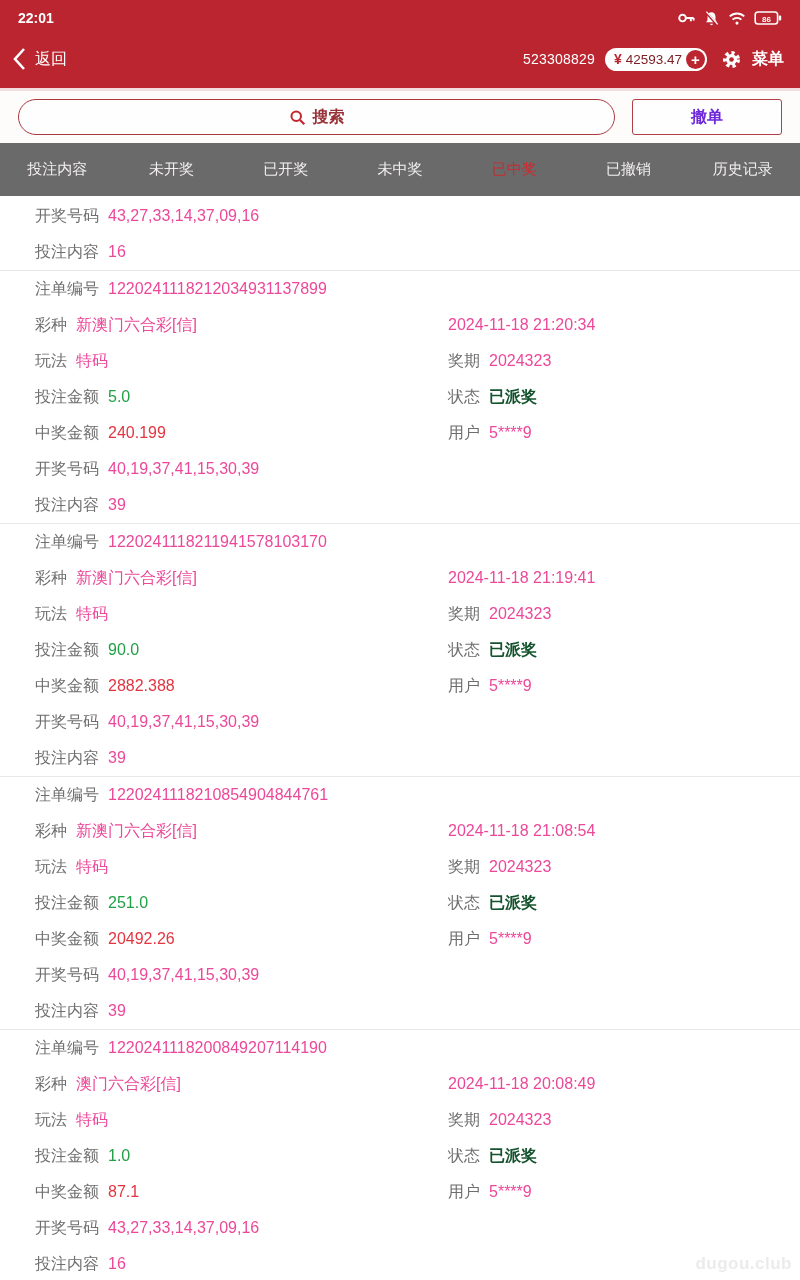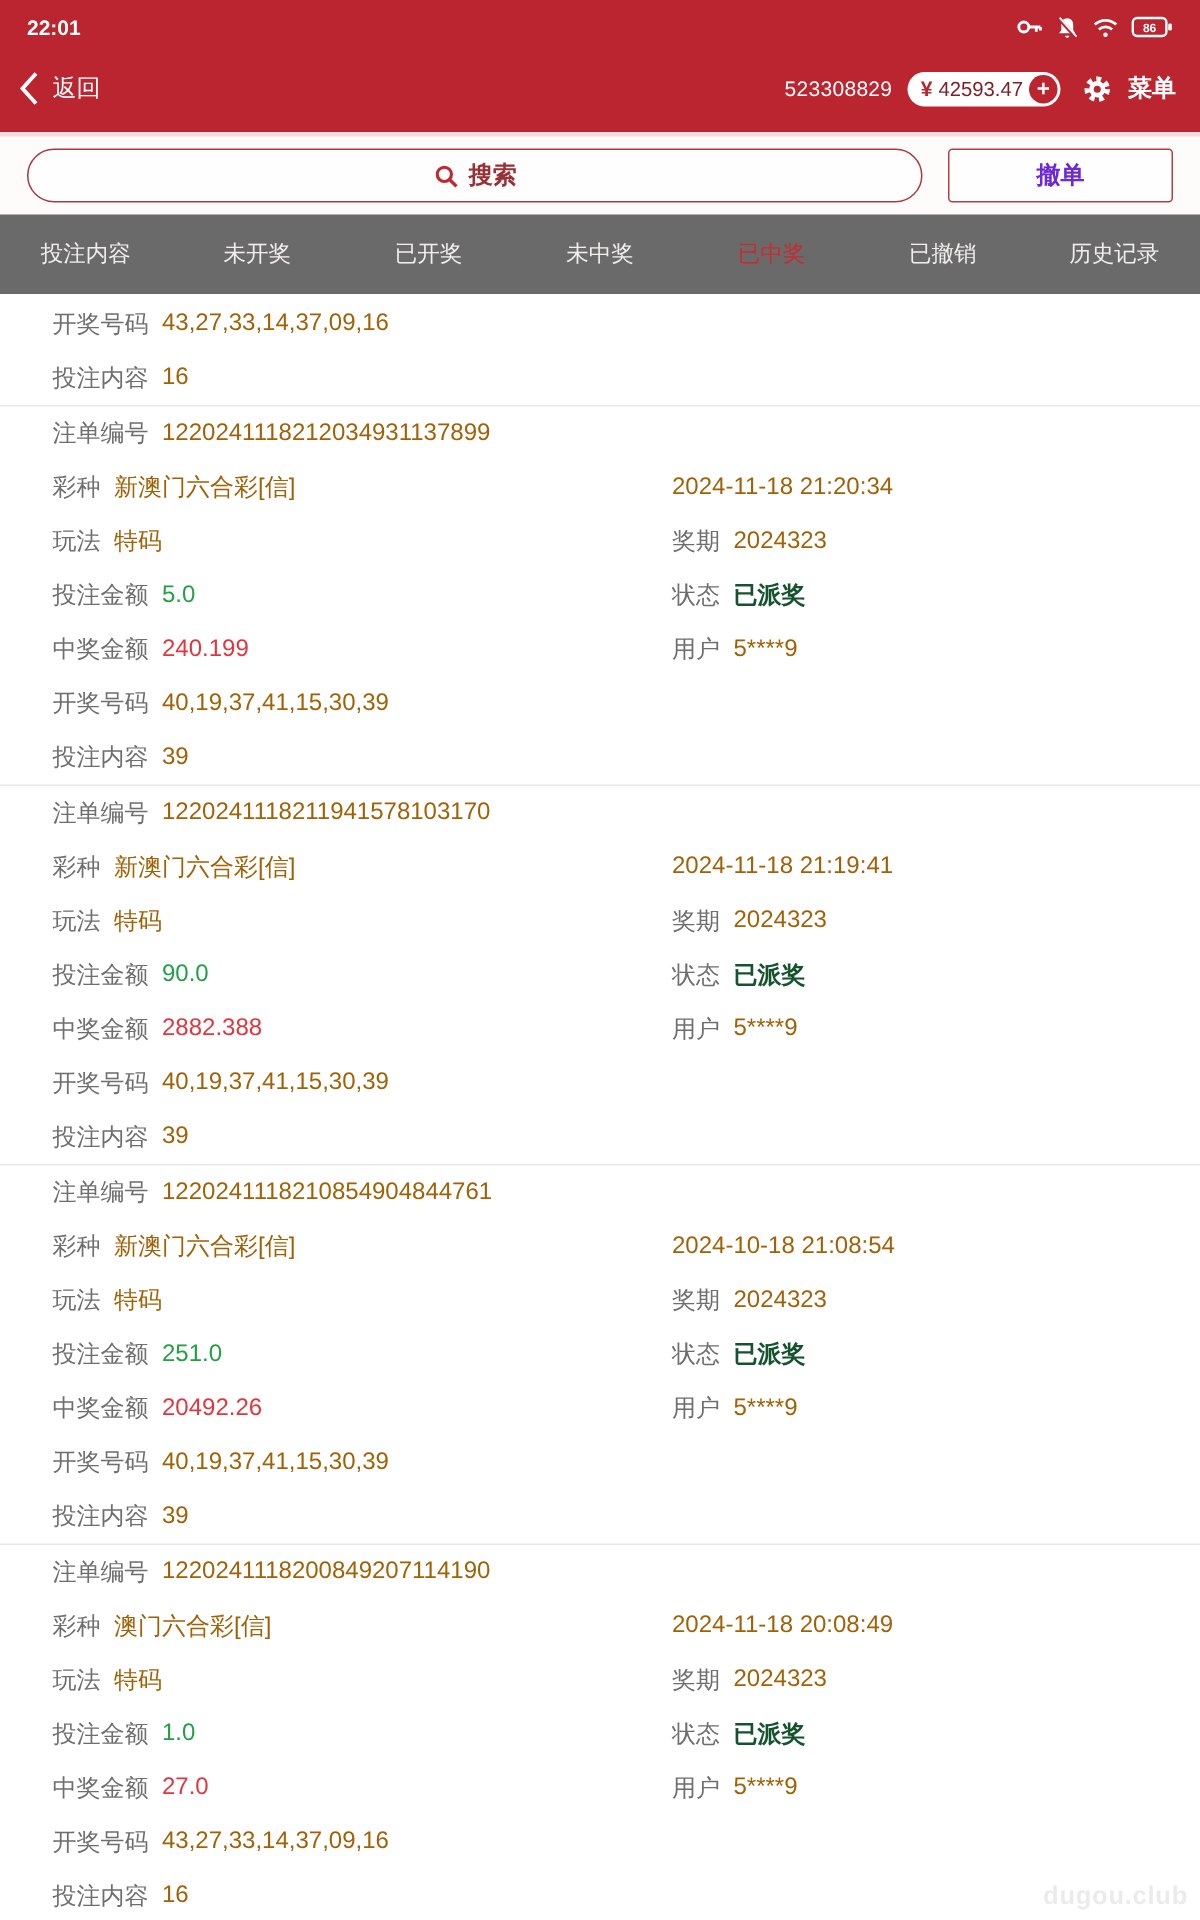--- a/index.html
+++ b/index.html
@@ -61,21 +61,21 @@
     flex:1; text-align:center; color:#f2eeee; font-size:15px;
     cursor:pointer; white-space:nowrap;
   }
   .tab.active { color:#cb2a31; }
   
   .list { padding-top:2px; background:#fff; }
   .row { height:36px; display:flex; align-items:center; padding-left:35px; font-size:16px; }
   .col-l { width:365px; display:flex; align-items:center; gap:9px; }
   .col-r { flex:1; display:flex; align-items:center; gap:9px;margin-left:48px; }
   .lbl { color:#6e6e6e; }
-  .val { color:#a16207; }
+  .val { color:#ec4899; }
   .val.green { color:#21a046; }
   .val.red { color:#e23540; }
   .val.status { color:#14532d; font-weight:bold; }
   .record { border-top:1px solid #e8e8e8; }
   
   .watermark {
     position:absolute; right:8px; bottom:6px;
     font-size:17px; font-weight:bold; color:#dedede; opacity:.6;
     letter-spacing:.5px;
   }
@@ -296,21 +296,21 @@
     <div class="row">
       <span class="lbl">注单编号</span>
       <span class="val" style="margin-left:9px;text-align:center;">1220241118210854904844761</span>
     </div>
     <div class="row">
       <div class="col-l">
         <span class="lbl">彩种</span>
         <span class="val">新澳门六合彩[信]</span>
       </div>
       <div class="col-r">
-        <span class="val">2024-10-18 21:08:54</span>
+        <span class="val">2024-11-18 21:08:54</span>
       </div>
     </div>
     <div class="row">
       <div class="col-l">
         <span class="lbl">玩法</span>
         <span class="val">特码</span>
       </div>
       <div class="col-r">
         <span class="lbl">奖期</span>
         <span class="val">2024323</span>
@@ -376,21 +376,21 @@
         <span class="val green">1.0</span>
       </div>
       <div class="col-r">
         <span class="lbl">状态</span>
         <span class="val status">已派奖</span>
       </div>
     </div>
     <div class="row">
       <div class="col-l">
         <span class="lbl">中奖金额</span>
-        <span class="val red">27.0</span>
+        <span class="val red">87.1</span>
       </div>
       <div class="col-r">
         <span class="lbl">用户</span>
         <span class="val">5****9</span>
       </div>
     </div>
     <div class="row">
       <span class="lbl">开奖号码</span>
       <span class="val" style="margin-left:9px;">43,27,33,14,37,09,16</span>
     </div>

